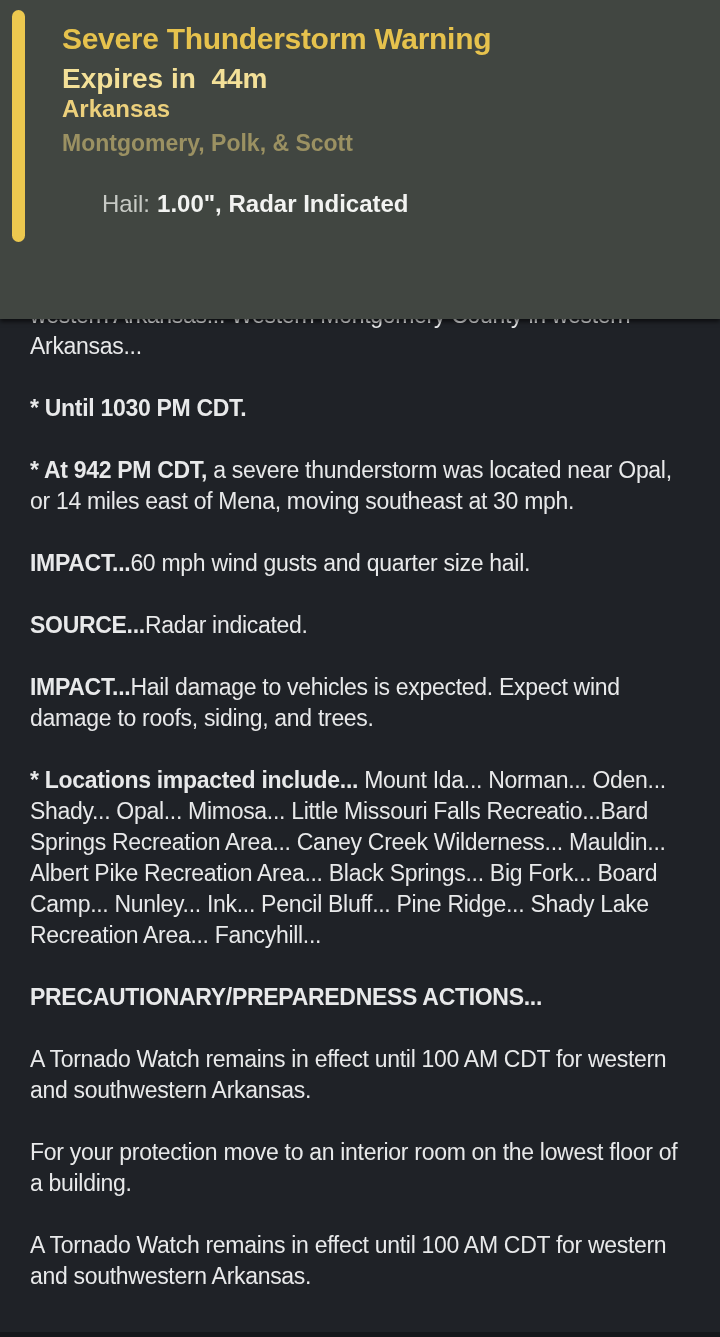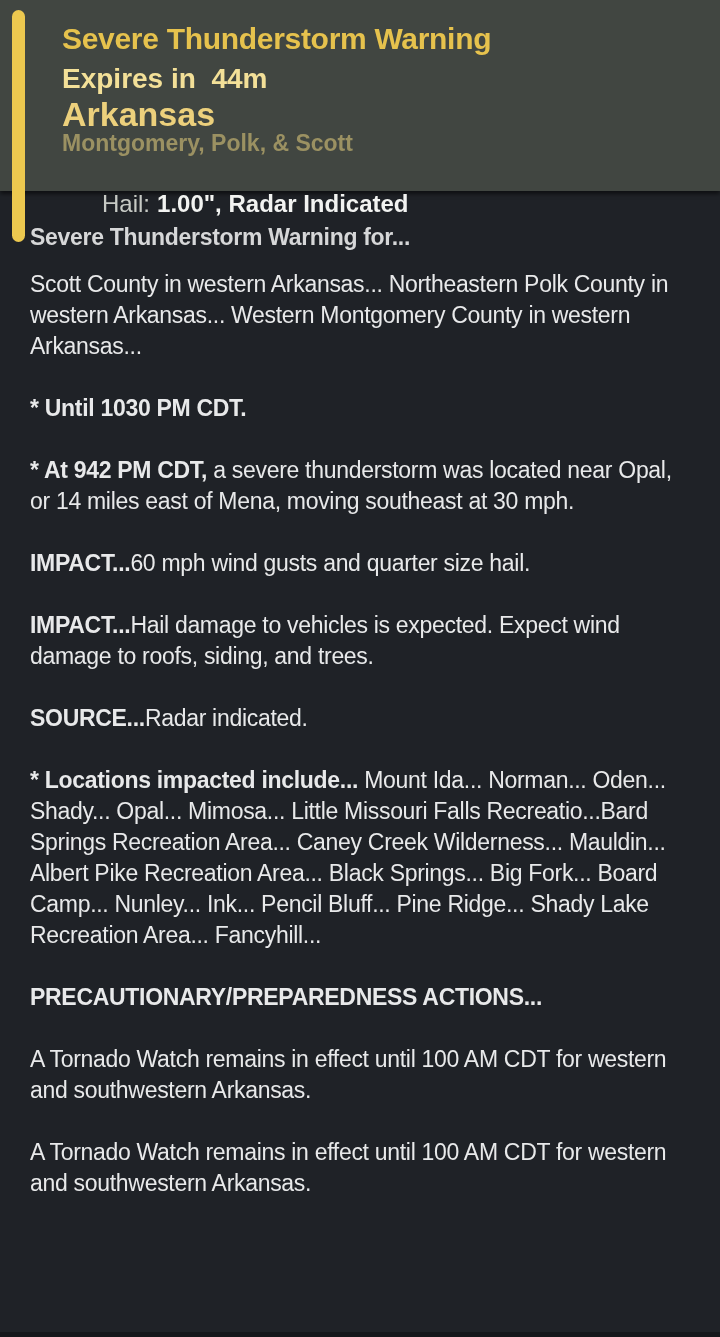--- a/index.html
+++ b/index.html
@@ -31,35 +31,35 @@
     font-weight:700;
     color:#d6d7d8;
   }
   .para{margin:31px 0 0 0;}
   .para:first-of-type{margin-top:16px;}
   .b{font-weight:700;}
 
   
   .alert-card{
     position:absolute;top:0;left:0;
-    width:720px;height:191px;
+    width:720px;height:319px;
     background:#414641;
     box-shadow:0 3px 4px rgba(0,0,0,0.55);
   }
   .accent-bar{
     position:absolute;
     left:12px;top:10px;
     width:13px;height:232px;
     border-radius:7px;
     background:#ecc84f;
   }
   .card-line{position:absolute;left:62px;right:16px;white-space:pre-wrap;}
   .card-title{top:22px;font-size:30px;font-weight:700;letter-spacing:-0.3px;color:#e6c24d;}
   .card-expires{top:63px;font-size:28px;font-weight:700;color:#f3e098;}
-  .card-state{top:95px;font-size:34px;font-weight:700;color:#ecd07c;}
+  .card-state{top:95px;font-size:24px;font-weight:700;color:#ecd07c;}
   .card-counties{top:130px;font-size:23px;font-weight:600;color:#9b9162;}
   .card-hail{top:162px;font-size:24px;}
   .card-wind{top:195px;font-size:24px;}
   .lbl{color:#c7cac5;font-weight:400;margin-right:7px;}
   .val{color:#f2f3f1;font-weight:700;}
 
   
   .bottom-strip{
     position:absolute;left:0;bottom:0;
     width:720px;height:5px;
@@ -72,25 +72,26 @@
 <div class="screen">
 
   <div class="body-scroll" style="background: rgb(31, 34, 39);">
     <div class="text-col" style="color: rgb(232, 233, 234);">
       <div class="clipped-line" style="margin-top: -6px; visibility: visible;">Severe Thunderstorm Warning for...</div>
       <div id="paragraphs">
           <p class="para"><span>Scott County in western Arkansas... Northeastern Polk County in western Arkansas... Western Montgomery County in western Arkansas...</span></p>
           <p class="para"><span class="b">* Until 1030 PM CDT.</span></p>
           <p class="para"><span class="b">* At 942 PM CDT,</span><span> a severe thunderstorm was located near Opal, or 14 miles east of Mena, moving southeast at 30 mph.</span></p>
           <p class="para"><span class="b">IMPACT...</span><span>60 mph wind gusts and quarter size hail.</span></p>
+          <p class="para"><span class="b">SOURCE...</span><span>Radar indicated.</span></p>
           <p class="para"><span class="b">IMPACT...</span><span>Hail damage to vehicles is expected. Expect wind damage to roofs, siding, and trees.</span></p>
-          <p class="para"><span class="b">SOURCE...</span><span>Radar indicated.</span></p>
           <p class="para"><span class="b">* Locations impacted include...</span><span> Mount Ida... Norman... Oden... Shady... Opal... Mimosa... Little Missouri Falls Recreatio...Bard Springs Recreation Area... Caney Creek Wilderness... Mauldin... Albert Pike Recreation Area... Black Springs... Big Fork... Board Camp... Nunley... Ink... Pencil Bluff... Pine Ridge... Shady Lake Recreation Area... Fancyhill...</span></p>
           <p class="para"><span class="b">PRECAUTIONARY/PREPAREDNESS ACTIONS...</span></p>
           <p class="para"><span>A Tornado Watch remains in effect until 100 AM CDT for western and southwestern Arkansas.</span></p>
+          <p class="para"><span>For your protection move to an interior room on the lowest floor of a building.</span></p>
           <p class="para"><span>A Tornado Watch remains in effect until 100 AM CDT for western and southwestern Arkansas.</span></p>
         </div>
     </div>
   </div>
 
   <div class="alert-card" style="background: rgb(65, 70, 65);">
     <div class="accent-bar" style="background: rgb(236, 200, 79);"></div>
     <div class="card-line card-title" style="color: rgb(230, 194, 77);">Severe Thunderstorm Warning</div>
     <div class="card-line card-expires">Expires in  44m</div>
     <div class="card-line card-state">Arkansas</div>

